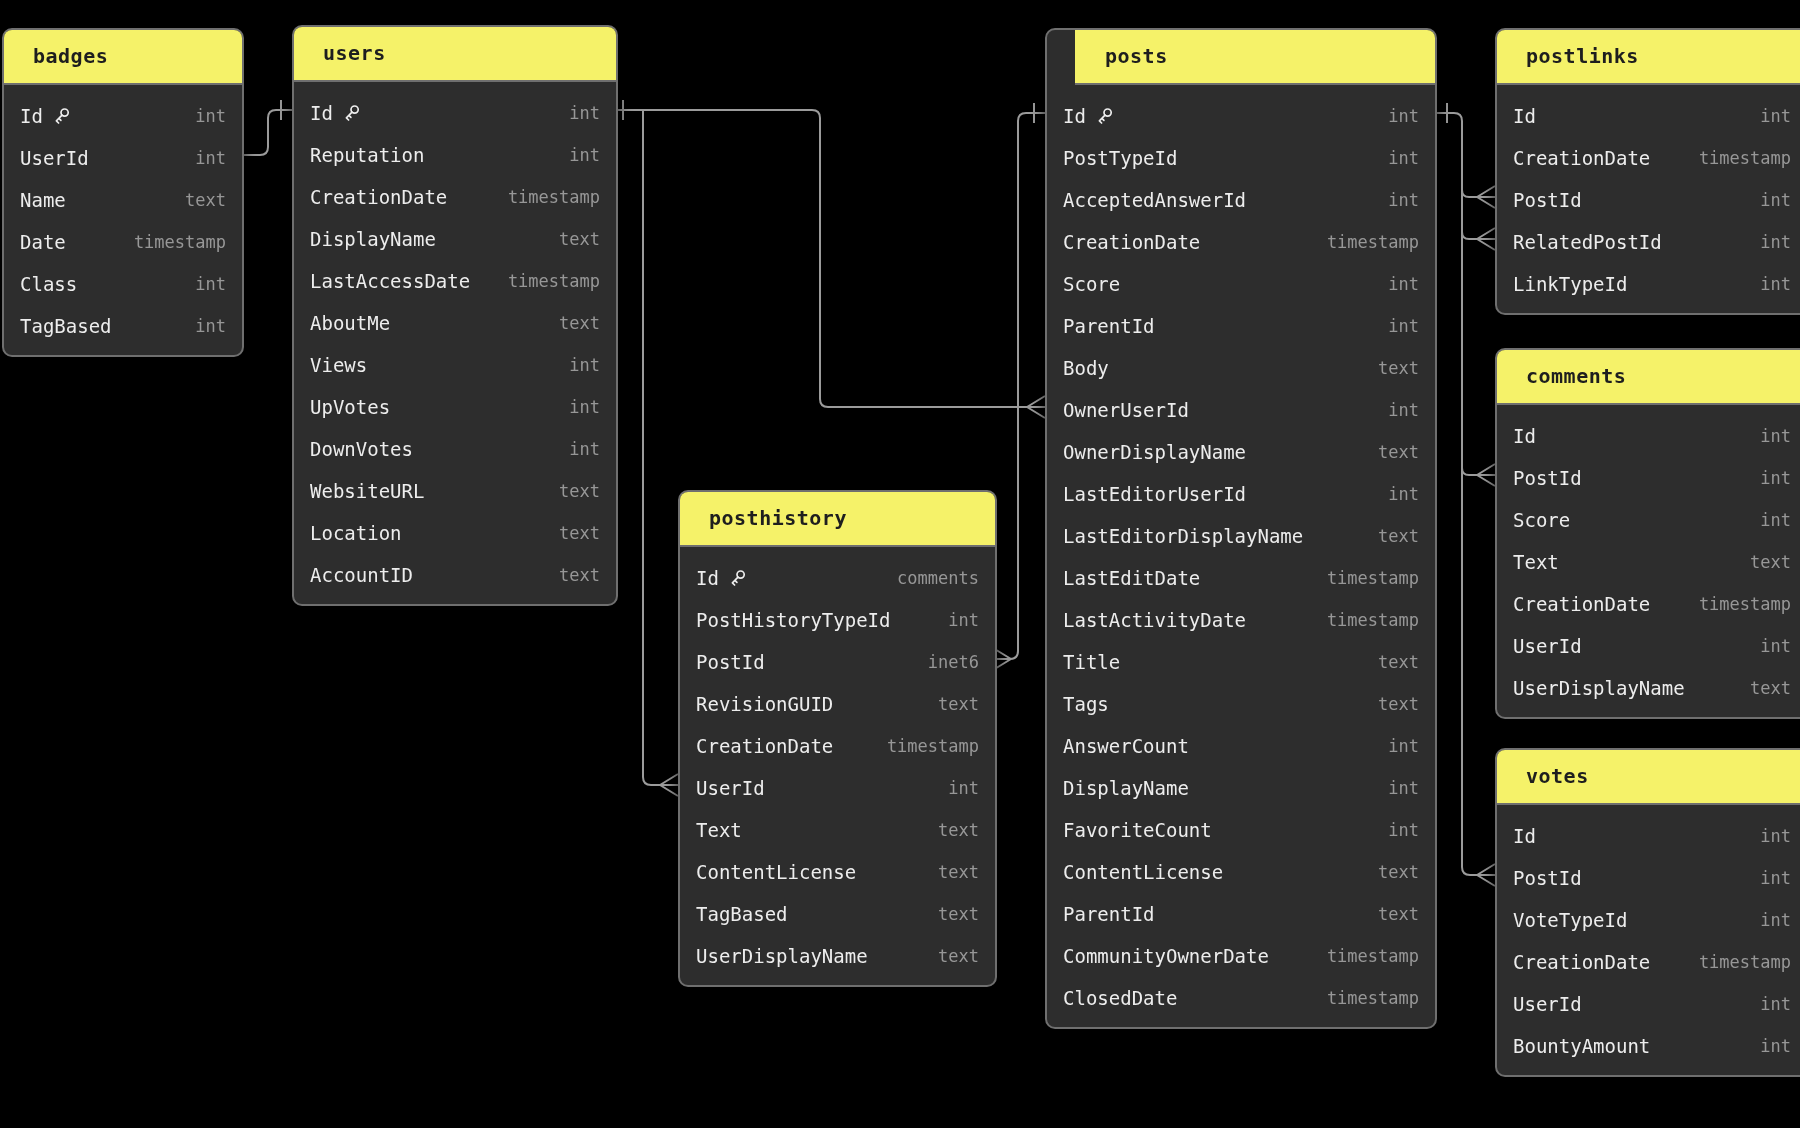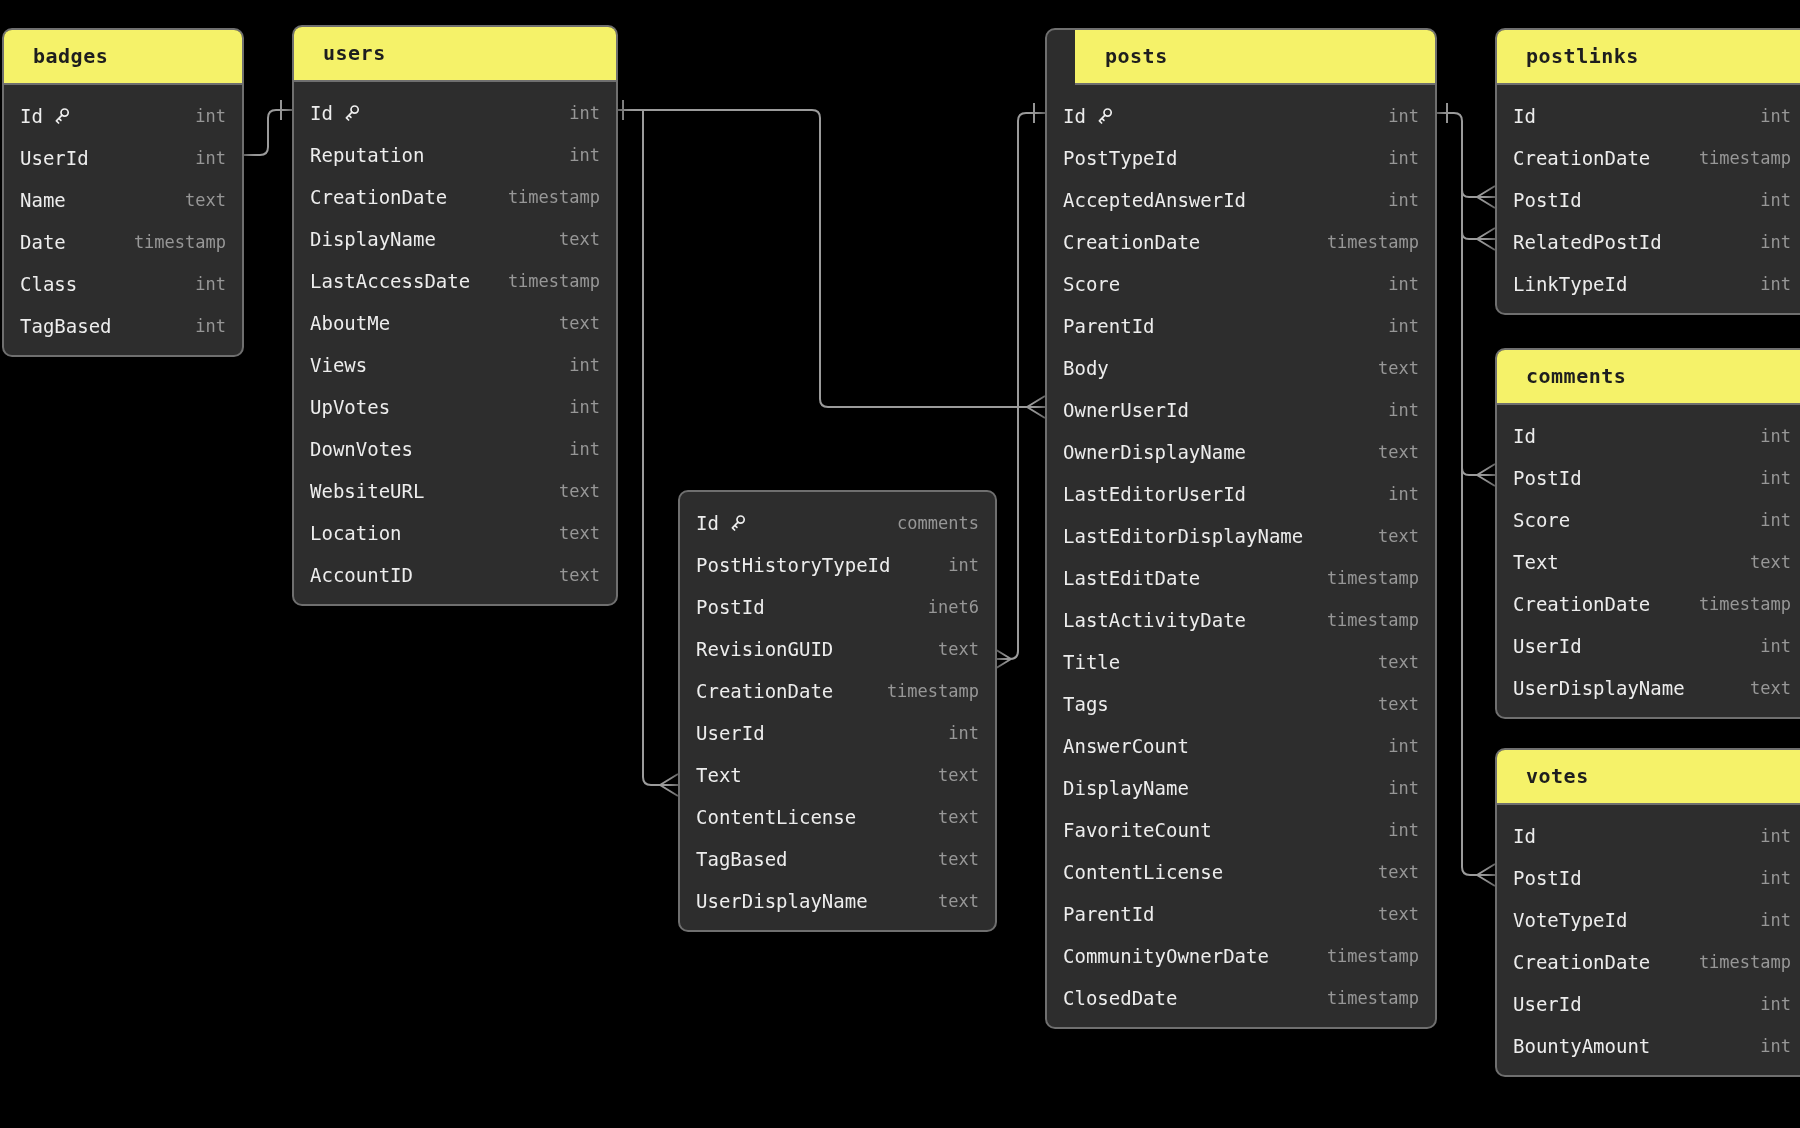--- a/index.html
+++ b/index.html
@@ -134,20 +134,23 @@
           <span class="col-name">Location</span>
           <span class="col-type">text</span>
         </div>
         <div class="db-row">
           <span class="col-name">AccountID</span>
           <span class="col-type">text</span>
         </div>
       </div>
     </div>
     <div class="db-table" style="left: 678px; top: 490px; width: 315px;">
+      <div class="db-table-header" style="background: rgb(245, 242, 105);">
+        <span class="db-table-title">posthistory</span>
+      </div>
       <div class="db-rows">
         <div class="db-row">
           <span class="col-name">Id</span>
           <svg width="20" height="20" viewBox="0 0 20 20" class="key-ico">
             <g fill="none" stroke="#ededed" stroke-width="1.7" stroke-linecap="round">
               <circle cx="12.6" cy="6.6" r="3.6"></circle>
               <path d="M10 9.2 L4.4 14.8 M4.4 14.8 L6.6 17 M6.9 12.3 L8.9 14.3"></path>
             </g>
           </svg>
           <span class="col-type">comments</span>

